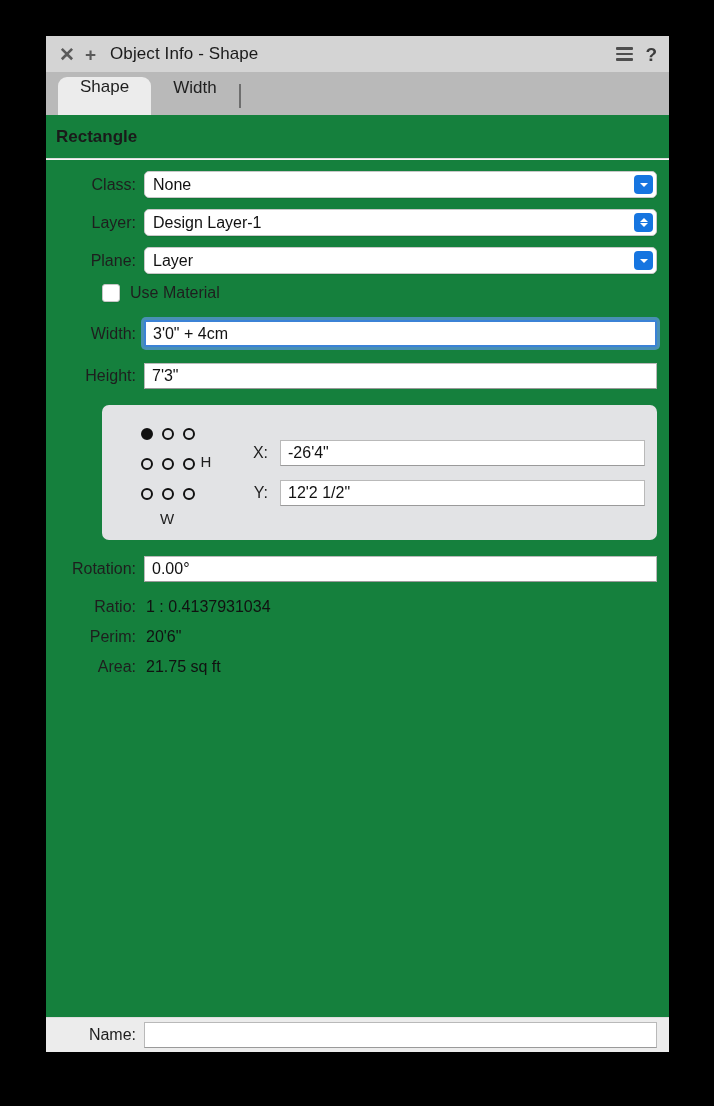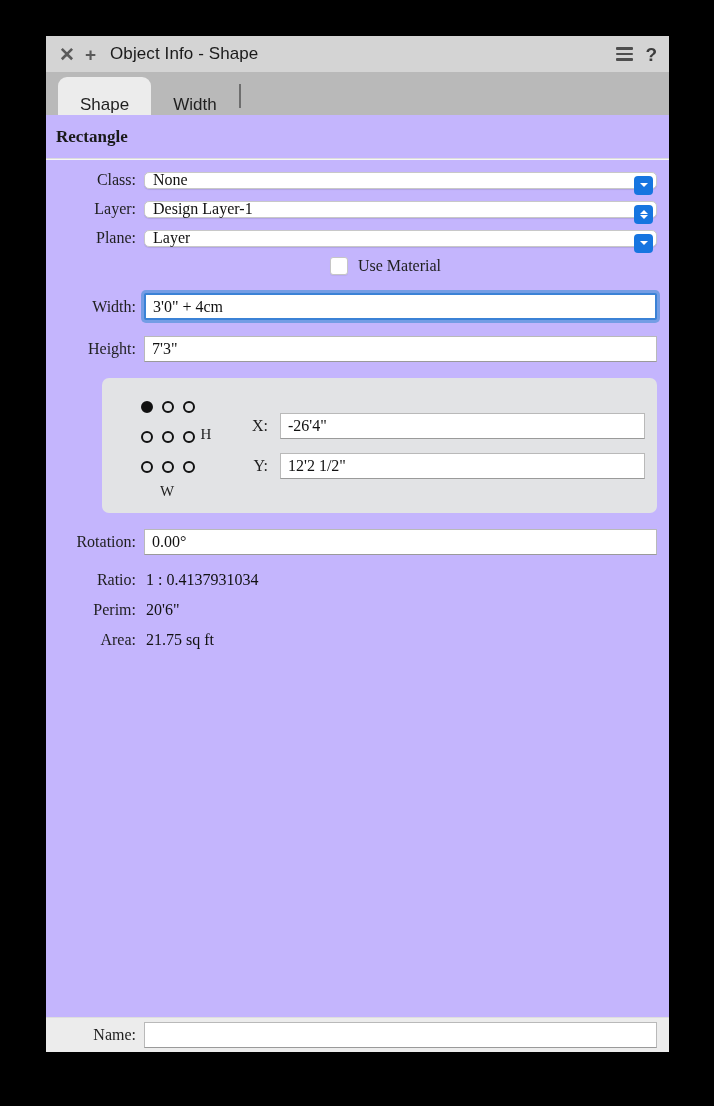--- a/index.html
+++ b/index.html
@@ -88,44 +88,43 @@
     flex: 0 0 auto;
     box-sizing: border-box;
     position: relative;
   }
   .tab {
     font-size: 17px;
     color: #1f1f1f;
     padding: 0 22px;
     height: 37px;
     display: flex;
-    align-items: flex-end;
+    align-items: flex-start;
     cursor: default;
     white-space: nowrap;
   }
   .tab.active {
     background: #ececec;
     border-radius: 9px 9px 0 0;
     height: 38px;
   }
   .tab-sep {
     width: 1px;
     height: 24px;
     background: #6e6e6e;
     margin: 0 0 7px 0;
     align-self: flex-end;
   }
 
   
   .content {
     flex: 1 1 auto;
-    background: #c4b5fd;
+    background: #15803d;
     position: relative;
     overflow: hidden;
-    font-family: Liberation Serif, serif;
   }
 
   .obj-title {
     font-size: 17px;
     font-weight: bold;
     color: #1a1a1a;
     padding: 12px 0 0 10px;
   }
   .hr {
     height: 1px;
@@ -146,21 +145,21 @@
     font-size: 16px;
     color: #1e1e1e;
     padding-right: 8px;
     flex: 0 0 auto;
     white-space: nowrap;
   }
 
   
   .combo {
     flex: 1 1 auto;
-    height: 17px;
+    height: 27px;
     background: #ffffff;
     border: 1px solid #c8c8c8;
     border-radius: 5px;
     box-shadow: 0 1px 1px rgba(0,0,0,0.10);
     display: flex;
     align-items: center;
     position: relative;
     box-sizing: border-box;
     cursor: default;
   }
@@ -215,21 +214,20 @@
     box-shadow: 0 0 0 3px rgba(90,150,220,0.75);
     border-radius: 2px;
     height: 27px;
   }
 
   .checkrow {
     display: flex;
     align-items: center;
     padding-left: 56px;
     margin-top: 10px;
-    justify-content: center;
   }
   .checkbox {
     width: 18px;
     height: 18px;
     background: #ffffff;
     border: 1px solid #c6c6c6;
     border-radius: 3px;
     box-shadow: 0 1px 1px rgba(0,0,0,0.06);
     cursor: default;
     box-sizing: border-box;

